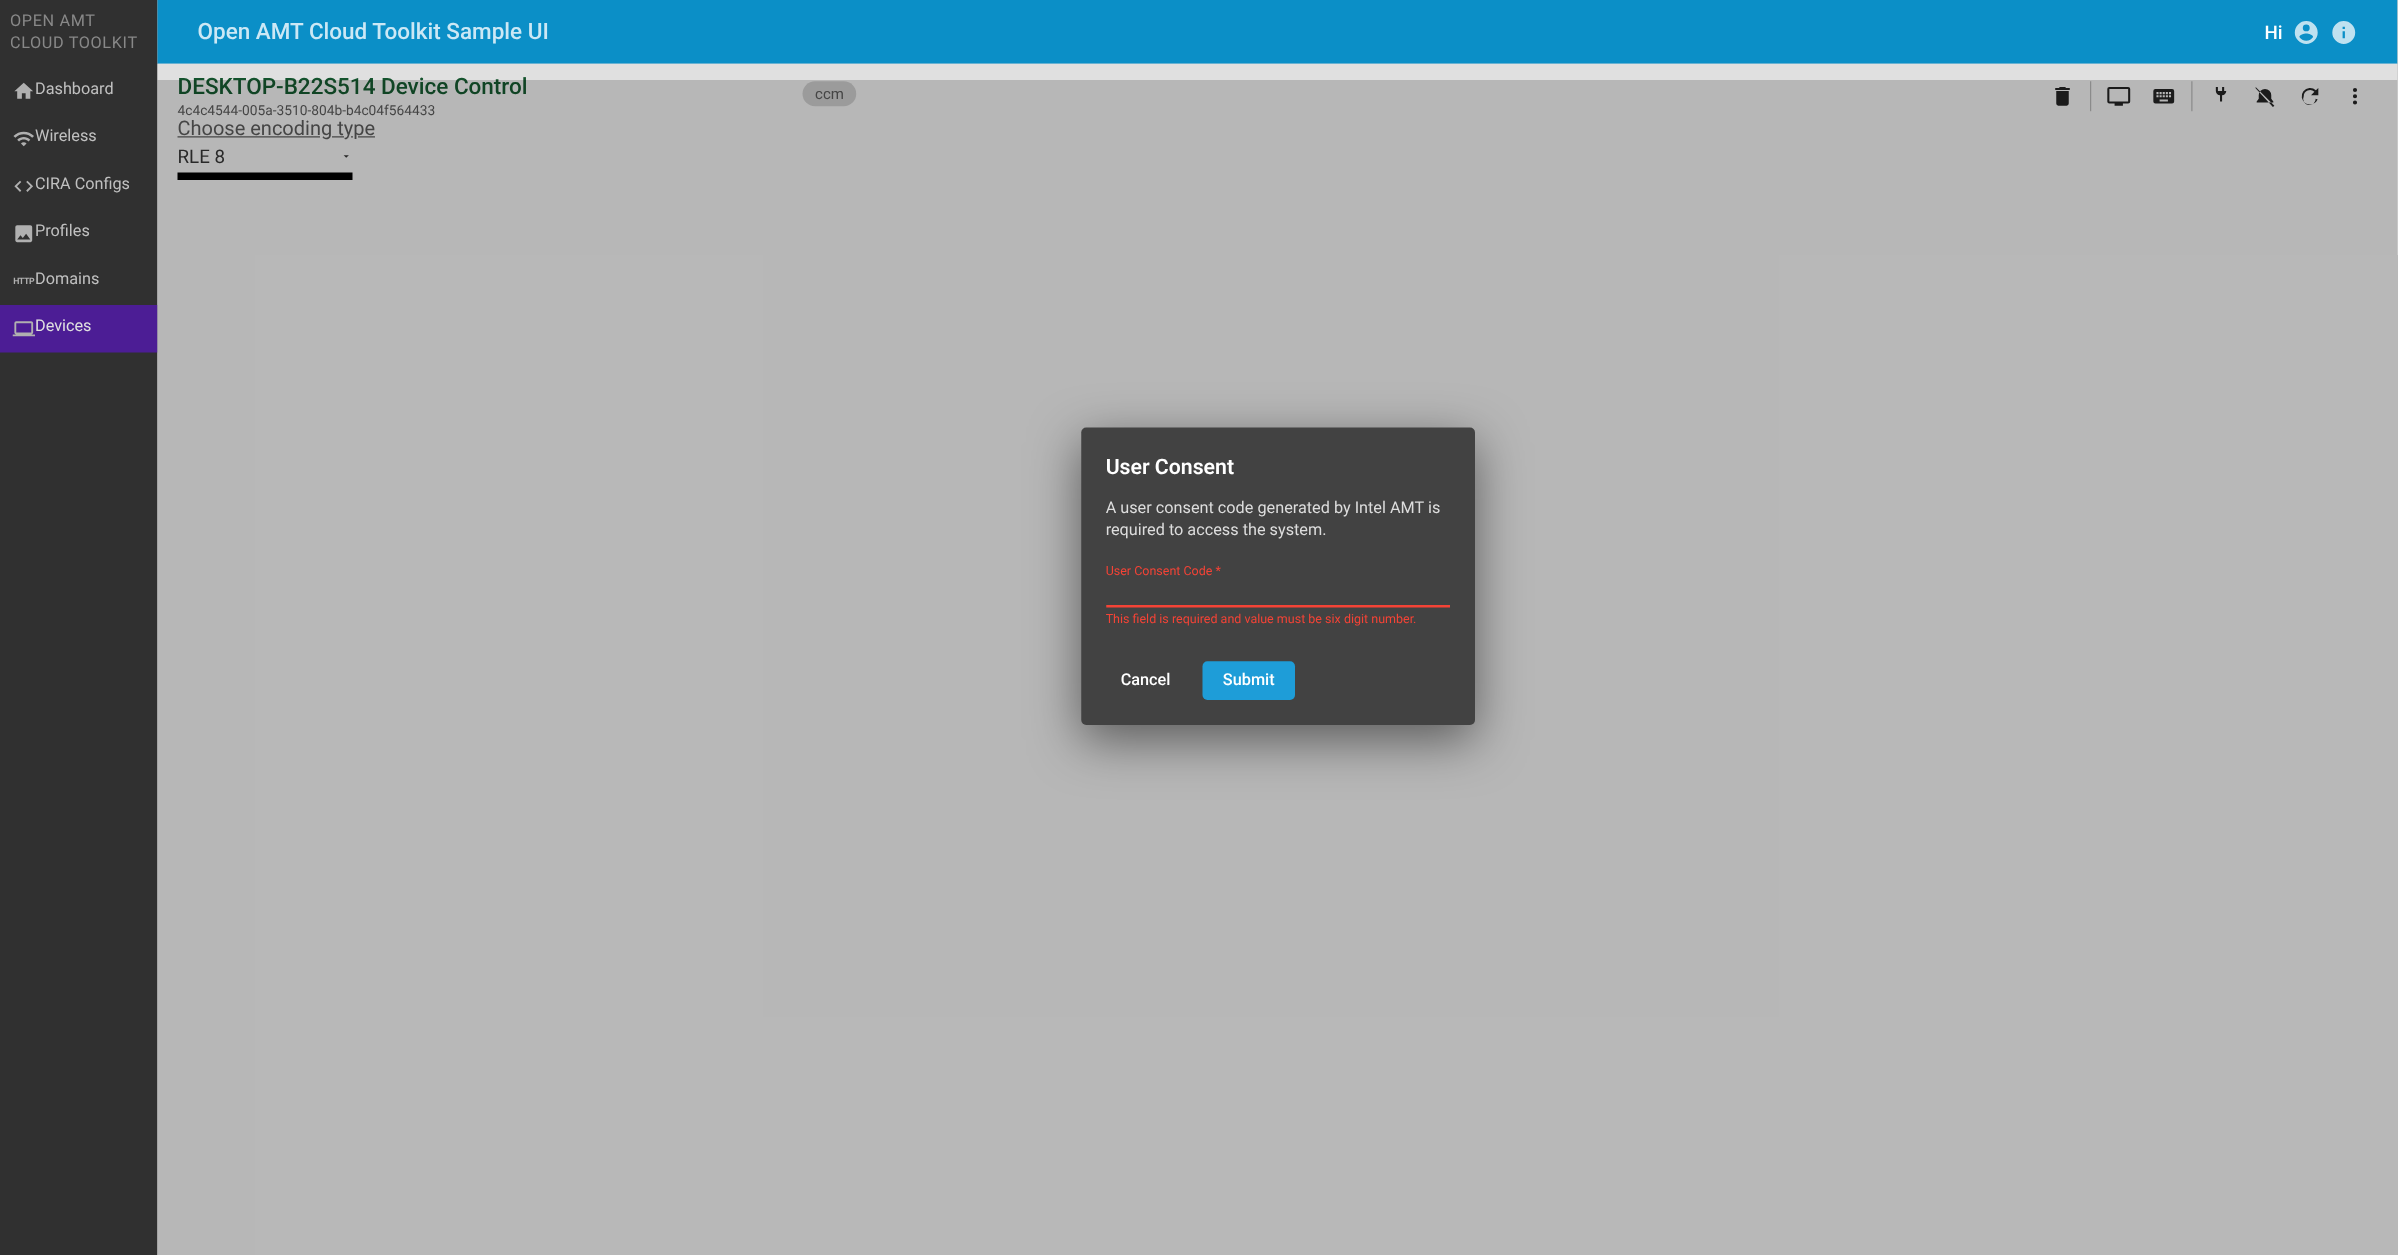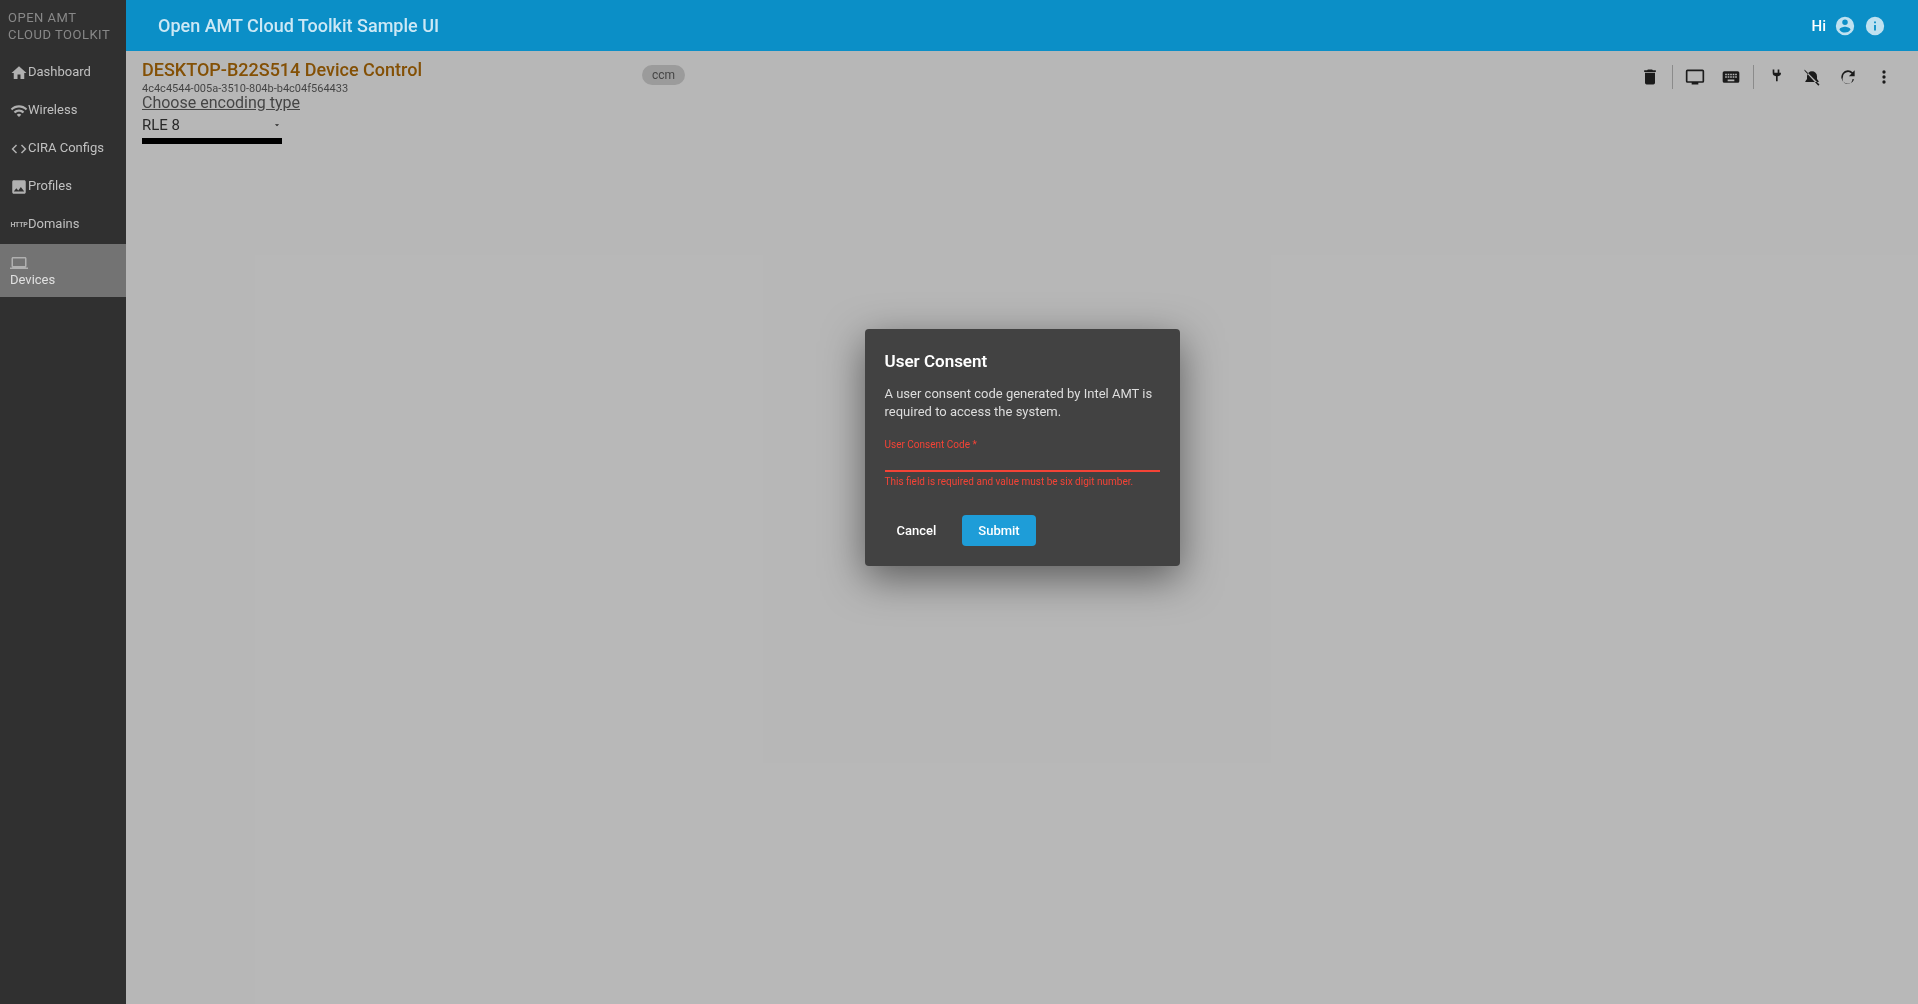--- a/index.html
+++ b/index.html
@@ -3,49 +3,49 @@
   <meta charset="utf-8">
   <style>
     * { margin: 0; padding: 0; box-sizing: border-box; font-family: Roboto, Arial, sans-serif; }
     body { width: 1918px; height: 1004px; overflow: hidden; background: #e0e0e0; }
     
     .app { display: flex; height: 100%; }
     
     .sidebar { width: 126px; background: #303030; color: #9e9e9e; flex-shrink: 0; }
     .sidebar-header { padding: 10px 8px; font-size: 13px; line-height: 1.3; color: #888; font-weight: 400; letter-spacing: 0.5px; }
     .sidebar-item { display: flex; align-items: flex-start; padding: 10px 10px; font-size: 13px; color: #c0c0c0; cursor: pointer; }
-    .sidebar-item.active { background: #737373; color: #e0e0e0; flex-direction: column; }
+    .sidebar-item.active { background: #4c1d95; color: #e0e0e0; }
     .sidebar-icon { width: 18px; height: 18px; display: inline-flex; align-items: center; justify-content: center; fill: #b0b0b0; }
     
     .main { flex: 1; display: flex; flex-direction: column; position: relative; }
     
     .topbar { height: 51px; background: #0b8fc7; color: #cce8f5; display: flex; align-items: center; padding: 0 32px; }
     .topbar-title { font-size: 18px; font-weight: 500; }
     .topbar-right { margin-left: auto; display: flex; align-items: center; gap: 8px; color: #fff; }
     .topbar-hi { font-size: 15px; font-weight: 500; }
     .topbar-icon { width: 22px; height: 22px; fill: #bfe1f0; cursor: pointer; }
     
     .content { flex: 1; background: #e0e0e0; position: relative; }
     
     .device-header { display: flex; align-items: center; padding: 8px 16px 0 16px; }
     .device-titles { flex-shrink: 0; }
-    .device-name { font-size: 18px; font-weight: 500; color: #a16207; }
+    .device-name { font-size: 18px; font-weight: 500; color: #14532d; }
     .device-id { font-size: 11px; color: #555; margin-top: 2px; }
     .chip { margin-left: 220px; background: #bdbdbd; color: #555; border-radius: 12px; padding: 3px 10px; font-size: 12px; align-self: flex-start; margin-top: 6px; }
     .toolbar { margin-left: auto; display: flex; align-items: center; gap: 0; }
     .toolbar button { background: none; border: none; padding: 6px 8px; cursor: pointer; display: inline-flex; }
     .toolbar .divider { width: 1px; height: 24px; background: #aaa; margin: 0 4px; }
     .toolbar svg { width: 20px; height: 20px; fill: #222; }
     
     .encoding { padding: 0 16px; margin-top: -2px; }
     .encoding-label { font-size: 16px; color: #555; text-decoration: underline; }
     .encoding-select { display: flex; align-items: center; justify-content: space-between; width: 140px; border-bottom: 6px solid #000000; padding: 4px 0 4px 0; font-size: 15px; color: #333; cursor: pointer; }
     .encoding-select svg { width: 10px; height: 10px; fill: #333; }
     
-    .overlay { position: absolute; inset: 0; background: rgba(0,0,0,0.18); display: flex; align-items: flex-start; justify-content: center; }
+    .overlay { position: absolute; inset: 0; background: rgba(0,0,0,0.18); display: flex; align-items: flex-start; justify-content: center; margin-top: 13px; }
     .dialog { margin-top: 278px; width: 315px; background: #424242; color: #fff; border-radius: 4px; padding: 22px 20px 20px 20px; box-shadow: 0 12px 40px rgba(0,0,0,0.5); }
     .dialog-title { font-size: 17px; font-weight: 600; margin-bottom: 14px; }
     .dialog-text { font-size: 13px; line-height: 1.4; color: #ddd; margin-bottom: 18px; }
     .dialog-field-label { font-size: 10px; color: #f44336; }
     .dialog-input { width: 100%; background: transparent; border: none; border-bottom: 2px solid #f44336; color: #fff; font-size: 14px; padding: 2px 0; outline: none; caret-color: #f44336; }
     .dialog-hint { font-size: 10px; color: #f44336; margin-top: 4px; }
     .dialog-actions { display: flex; gap: 14px; margin-top: 28px; align-items: center; }
     .btn-text { background: none; border: none; color: #fff; font-size: 13px; font-weight: 500; padding: 8px 12px; cursor: pointer; }
     .btn-primary { background: #1e9dd8; color: #fff; border: none; font-size: 13px; font-weight: 500; padding: 8px 16px; border-radius: 4px; cursor: pointer; }
   </style>

